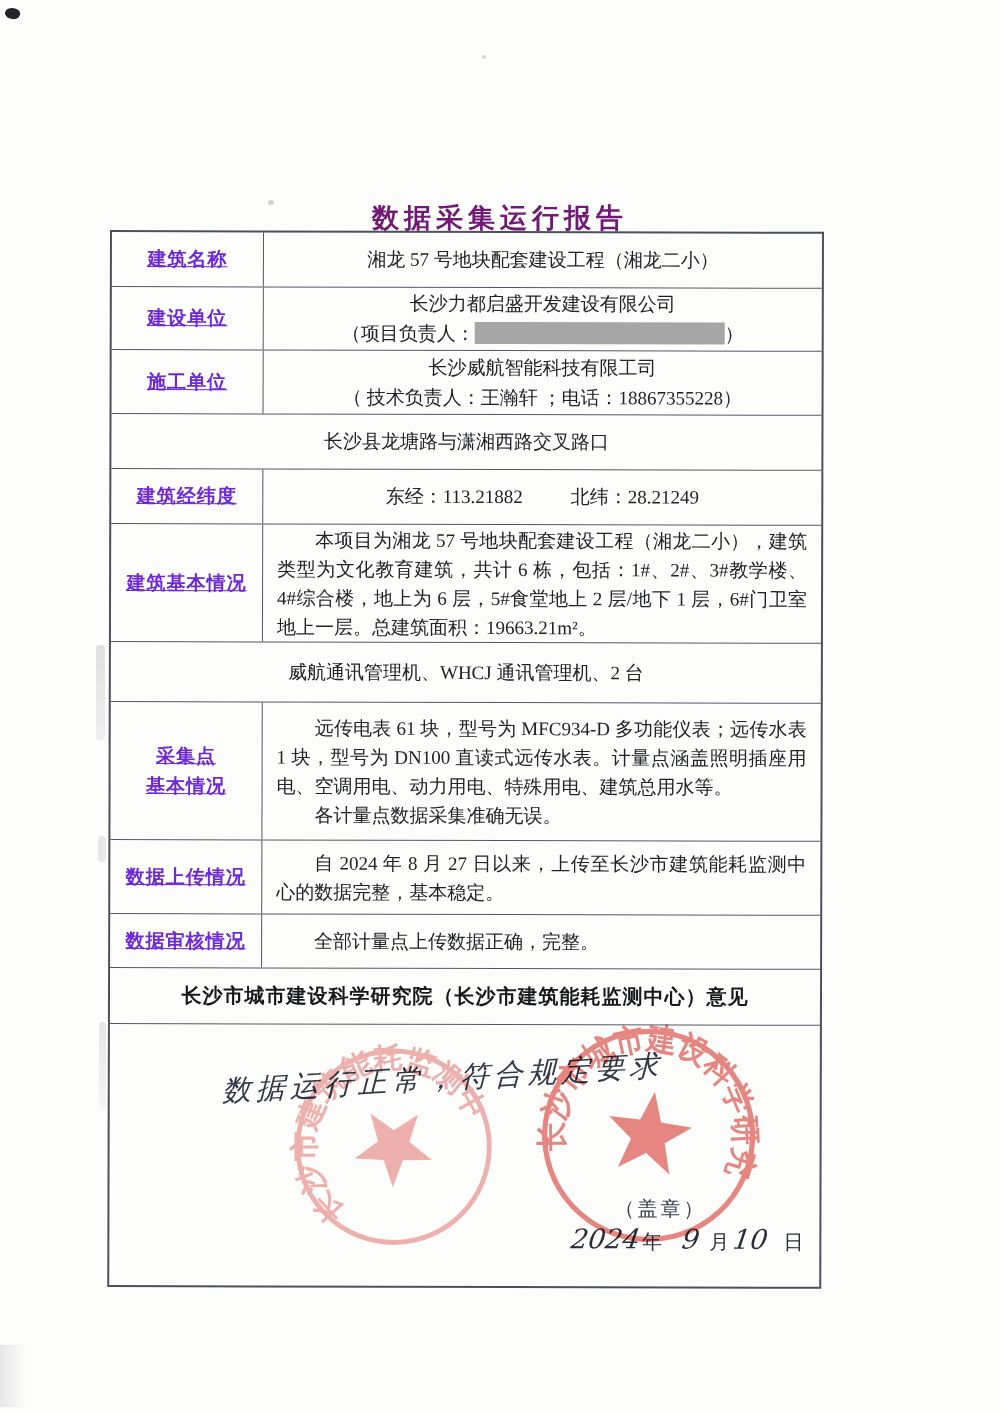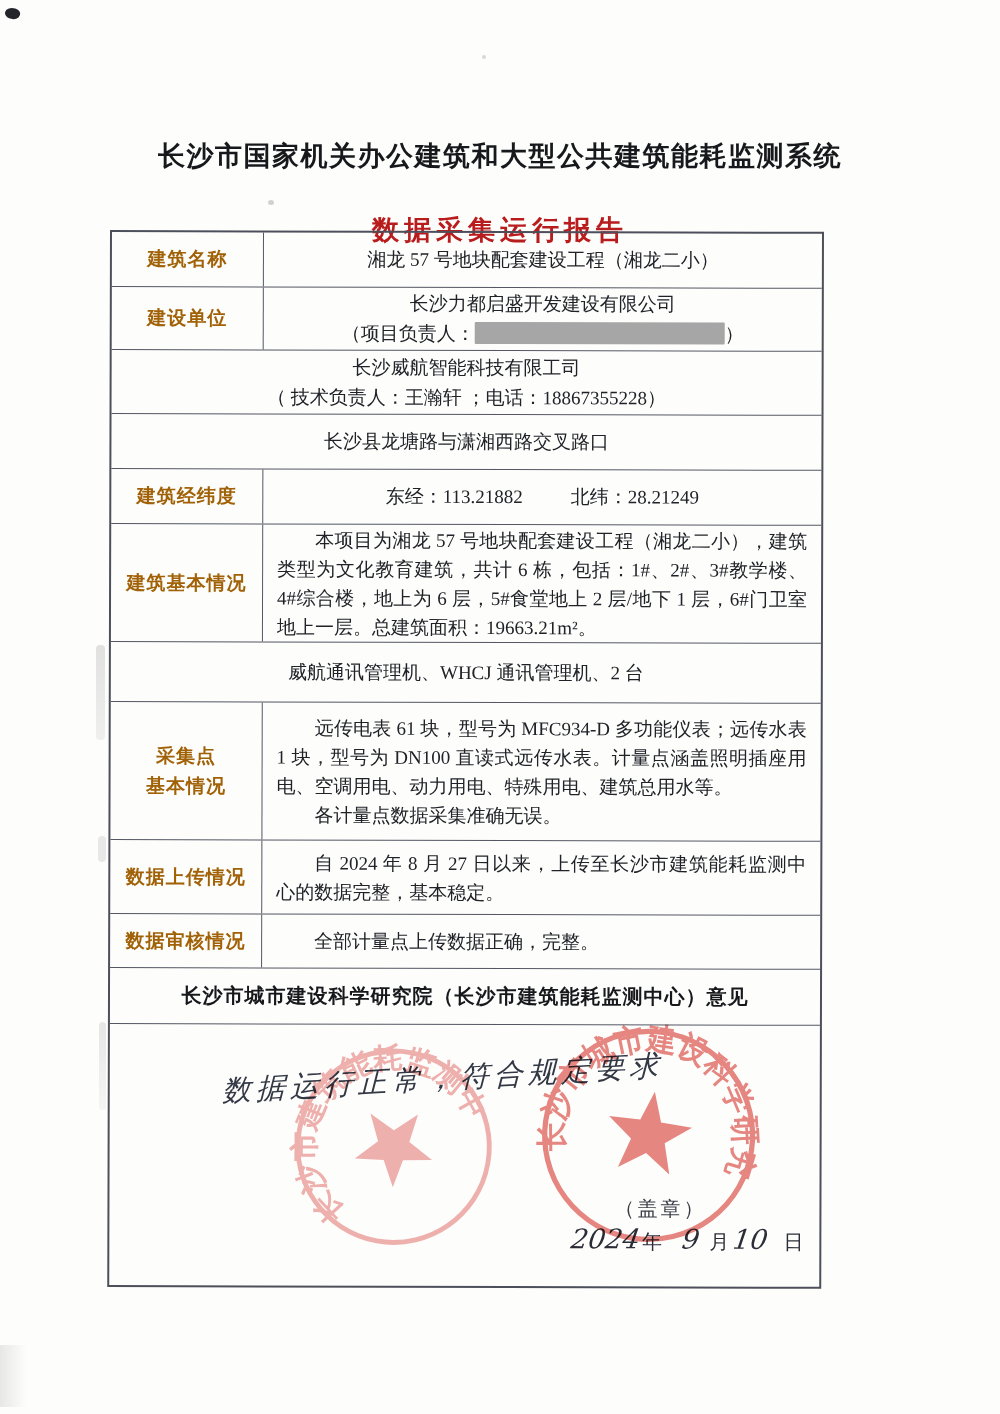--- a/index.html
+++ b/index.html
@@ -11,40 +11,40 @@
   }
   .page{position:absolute;inset:0;}
 
   
   .doc-title{
     position:absolute;top:138px;left:0;width:100%;
     text-align:center;font-family:"Liberation Sans","DejaVu Sans",sans-serif;
     font-weight:bold;font-size:27px;letter-spacing:1.5px;color:#17181c;
   }
   .doc-subtitle{
-    position:absolute;top:212px;left:0;width:100%;
+    position:absolute;top:200px;left:0;width:100%;
     text-align:center;font-family:"Liberation Sans","DejaVu Sans",sans-serif;
-    font-weight:bold;font-size:27px;letter-spacing:5px;color:#b91c1c;
+    font-weight:bold;font-size:27px;letter-spacing:5px;color:#701a75;
   }
 
   
   .report-table{
     position:absolute;left:110px;top:230px;width:714px;
     border:2px solid #4d505b;background:transparent;
     transform:rotate(0.15deg);transform-origin:top left;
     box-sizing:border-box;
   }
   .trow{display:flex;border-bottom:1.5px solid #545763;box-sizing:border-box;}
   .trow:last-child{border-bottom:none;}
   .cell-label{
     width:152px;flex:0 0 152px;border-right:1.5px solid #545763;
     display:flex;flex-direction:column;align-items:center;justify-content:center;
     font-family:"Liberation Sans","DejaVu Sans",sans-serif;
-    font-weight:bold;font-size:19px;color:#a16207;letter-spacing:1px;
-    box-sizing:border-box;line-height:30px;
+    font-weight:bold;font-size:19px;color:#6d28d9;letter-spacing:1px;
+    box-sizing:border-box;line-height:30px;text-decoration:underline;
   }
   .cell-value{
     flex:1;display:flex;flex-direction:column;justify-content:center;
     font-size:19px;color:#202227;box-sizing:border-box;padding:0 14px;
   }
   .center-line{text-align:center;line-height:30px;}
   .para{margin:0;text-align:justify;line-height:29px;text-indent:2em;}
   .coord-wrap{display:flex;justify-content:center;gap:48px;line-height:30px;}
 
   .h55{height:55px;} .h63{height:63px;} .h64{height:64px;}
@@ -101,41 +101,41 @@
   .streak-3{left:98px;top:836px;width:8px;height:26px;background:#d4d4d4;opacity:.5;border-radius:4px;}
   .smudge-bl{left:0;top:1345px;width:26px;height:62px;background:linear-gradient(90deg,#d8d8d8,rgba(255,255,255,0));opacity:.6;}
   .speck-1{left:268px;top:200px;width:6px;height:5px;background:#bdbdbd;border-radius:50%;opacity:.7;}
   .speck-2{left:482px;top:55px;width:4px;height:4px;background:#c9c9c9;border-radius:50%;opacity:.7;}
 </style>
 </head>
 <body>
 
 <div class="page">
 
-  <div class="doc-title">长沙市国家机关办公建筑和大型公共建筑能耗监测系统</div>
   <div class="doc-subtitle">数据采集运行报告</div>
 
   <div class="report-table">
 
     <div class="trow h55">
       <div class="cell-label">建筑名称</div>
       <div class="cell-value">
         <div class="center-line">湘龙 57 号地块配套建设工程（湘龙二小）</div>
       </div>
     </div>
 
     <div class="trow h63">
       <div class="cell-label">建设单位</div>
       <div class="cell-value">
         <div class="center-line">长沙力都启盛开发建设有限公司</div>
         <div class="center-line"><span>（项目负责人：</span><span class="redaction"></span><span>）</span></div>
       </div>
     </div>
 
     <div class="trow h64">
+      <div class="cell-label">施工单位</div>
       <div class="cell-value">
         <div class="center-line">长沙威航智能科技有限工司</div>
         <div class="center-line">（ 技术负责人：王瀚轩 ；电话：18867355228）</div>
       </div>
     </div>
 
     <div class="trow h55">
       <div class="cell-value">
         <div class="center-line">长沙县龙塘路与潇湘西路交叉路口</div>
       </div>

